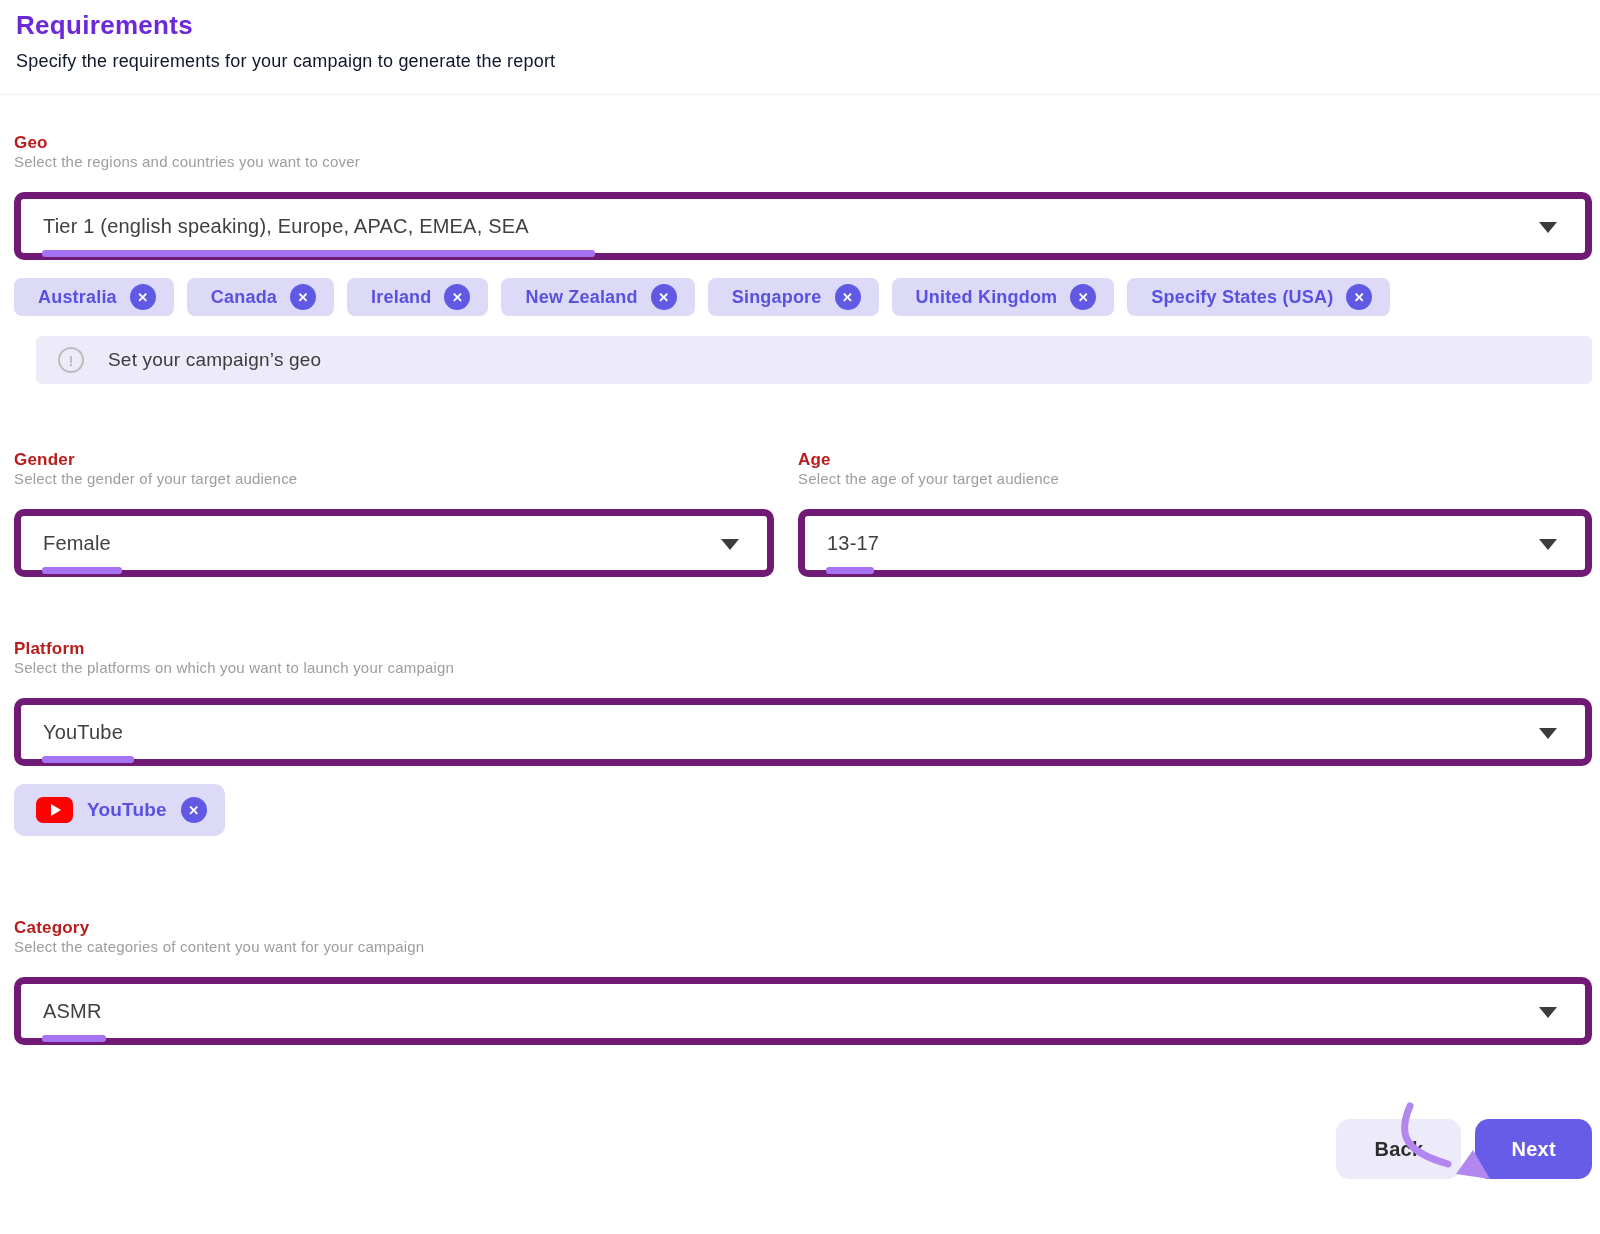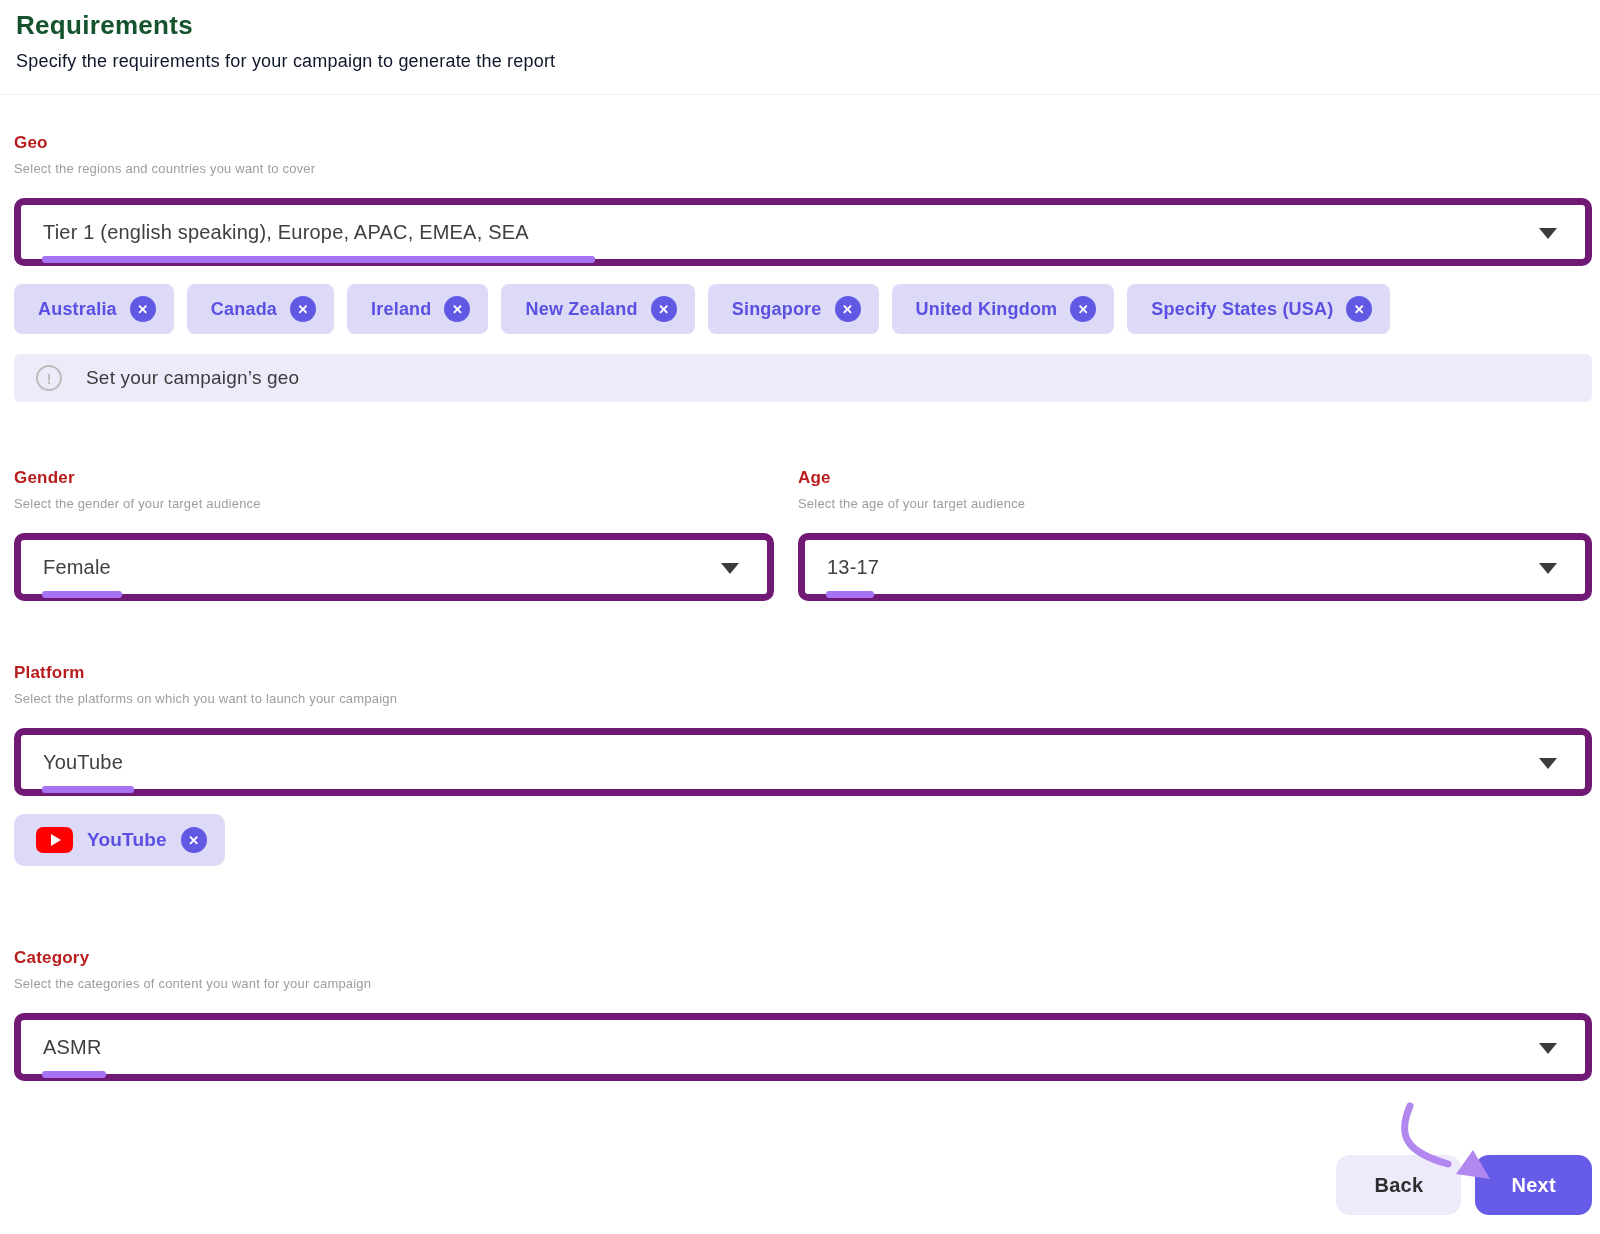--- a/index.html
+++ b/index.html
@@ -1,28 +1,28 @@
 <!DOCTYPE html>
 <html><head>
 <meta charset="utf-8">
 <style>
   * { margin: 0; padding: 0; box-sizing: border-box; }
   html, body { width: 1600px; height: 1234px; background: #ffffff; overflow: hidden; }
   body { font-family: "Liberation Sans", sans-serif; position: relative; color: #2d2d2d; letter-spacing: 0.2px; }
 
   
   .page-header { padding: 10px 16px 0 16px; }
-  .page-title { font-size: 26px; font-weight: 700; color: #14532d; letter-spacing: 0.3px; }
+  .page-title { font-size: 26px; font-weight: 700; color: #6d28d9; letter-spacing: 0.3px; }
   .page-subtitle { margin-top: 10px; font-size: 18px; color: #0f172a; }
   .header-divider { margin-top: 22px; border: none; border-top: 1px solid #f0f0f0; height: 0; }
 
   
   .main { padding: 0 8px 0 14px; }
   .field-label { font-size: 17px; font-weight: 700; color: #b91c1c; }
-  .field-desc { margin-top: 8px; font-size: 13px; color: #9d9d9d; }
+  .field-desc { margin-top: 0; font-size: 15px; color: #9d9d9d; }
 
   .select-box {
     position: relative;
     margin-top: 22px;
     height: 68px;
     border: 7px solid #701a75;
     border-radius: 10px;
     background: #ffffff;
     display: flex;
     align-items: center;
@@ -46,21 +46,21 @@
     left: 21px;
     bottom: -4px;
     height: 7px;
     border-radius: 3px;
     background: #a673f2;
   }
 
   
   .chips-row { margin-top: 18px; display: flex; gap: 13px; flex-wrap: wrap; }
   .chip {
-    height: 50px;
+    height: 38px;
     background: #dddaf8;
     border-radius: 8px;
     display: inline-flex;
     align-items: center;
     gap: 13px;
     padding: 0 18px 0 24px;
     font-size: 18px;
     font-weight: 600;
     color: #5a50e2;
     cursor: pointer;
@@ -81,20 +81,21 @@
     margin-top: 20px;
     height: 48px;
     background: #edebfa;
     border-radius: 6px;
     display: flex;
     align-items: center;
     gap: 24px;
     padding: 0 22px;
     font-size: 19px;
     color: #3c3c3c;
+    margin-left: 22px;
   }
   .info-icon {
     width: 26px; height: 26px;
     border: 2px solid #bcbcbc;
     border-radius: 50%;
     display: inline-flex;
     align-items: center;
     justify-content: center;
     flex: none;
   }

